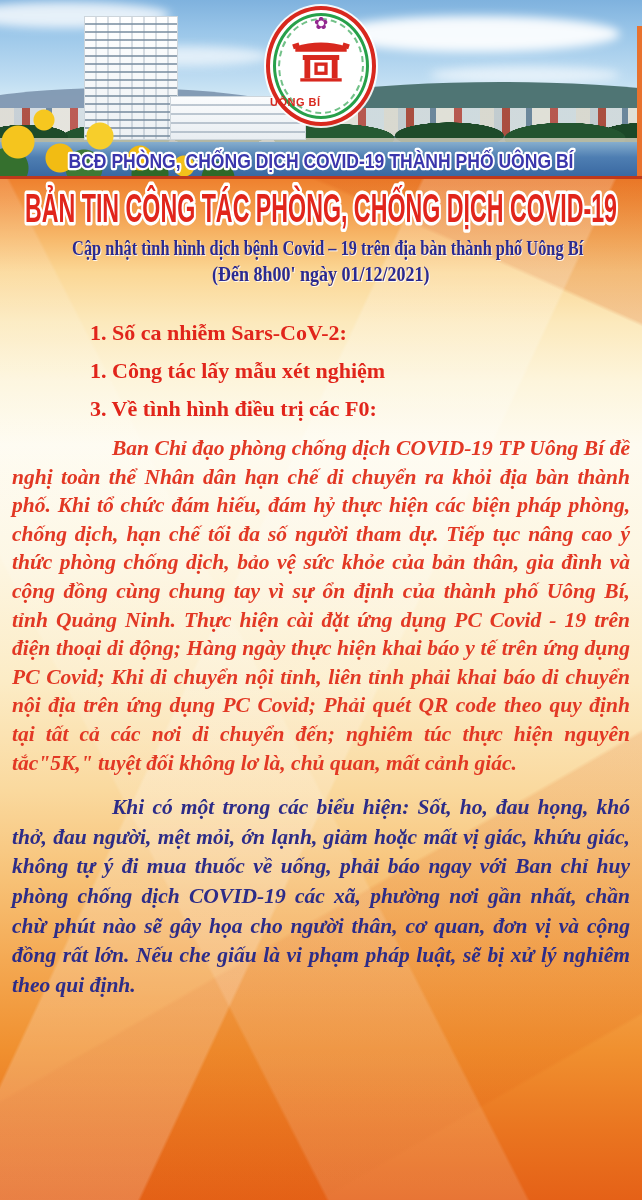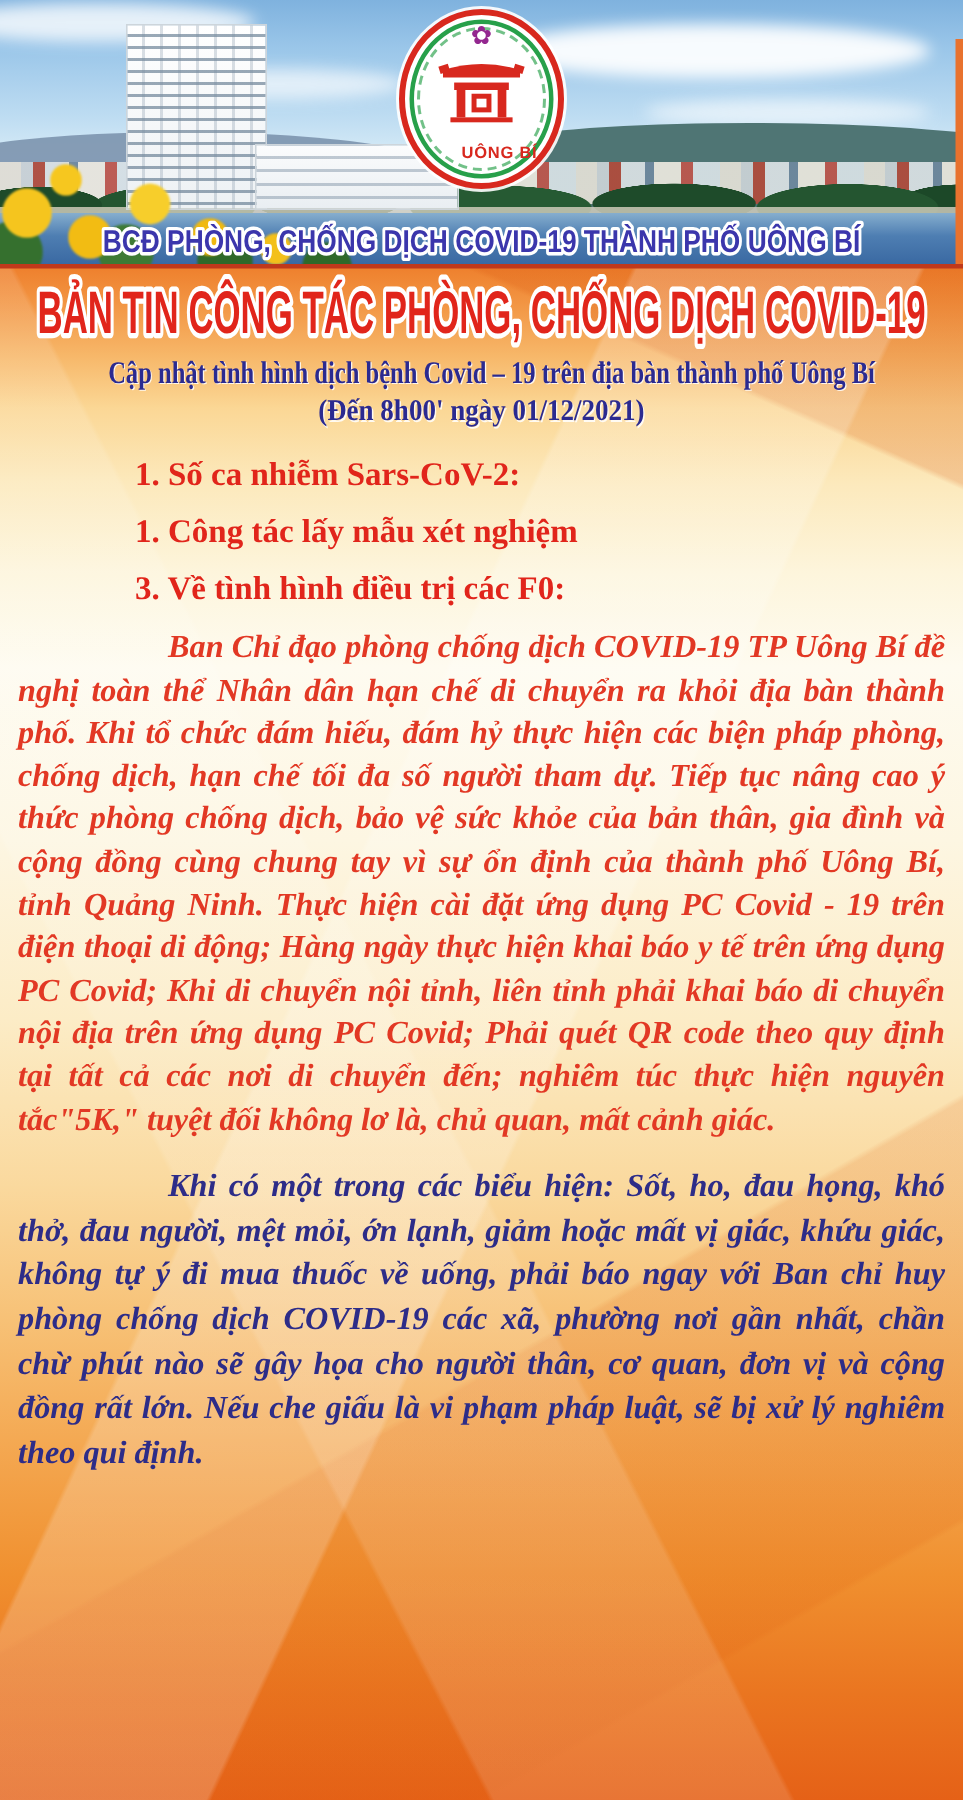--- a/index.html
+++ b/index.html
@@ -64,35 +64,35 @@
     radial-gradient(circle at 162px 74px,#2F6929 0 18px,transparent 19px),
     radial-gradient(circle at 230px 78px,#2F6929 0 16px,transparent 17px);}
   .sliver{position:absolute;right:0;top:26px;bottom:0;width:5px;background:#E8722E;}
   
   .logo{position:absolute;left:50%;top:6px;transform:translateX(-50%);width:102px;height:112px;
     background:#fff;border:4px solid #D8281E;border-radius:50%;box-shadow:0 0 0 2px rgba(255,255,255,.9);}
   .logo:before{content:"";position:absolute;inset:3px;border:3px solid #27A04A;border-radius:50%;}
   .logo:after{content:"";position:absolute;inset:8px;border:2px dashed #27A04A;border-radius:50%;opacity:.65;}
   .logo-flower{position:absolute;top:5px;left:0;width:100%;text-align:center;color:#93278F;font-size:17px;line-height:17px;z-index:2;}
   .gate{position:absolute;left:50%;top:26px;transform:translateX(-50%);z-index:2;}
-  .logo-city{position:absolute;bottom:14px;left:12px;width:100%;text-align:center;z-index:2;
+  .logo-city{position:absolute;bottom:14px;left:0;width:100%;z-index:2;
     font:bold 11px/11px "Liberation Sans",sans-serif;color:#D8281E;letter-spacing:.5px;}
   .banner-svg{position:absolute;left:0;bottom:1px;}
   .banner-svg text{font:bold 21px "Liberation Sans",sans-serif;fill:#3B36AC;stroke:#fff;stroke-width:4.5px;paint-order:stroke;stroke-linejoin:round;}
   
   .content{position:relative;z-index:2;}
   .title-svg{display:block;margin:2px auto 0;}
   .title-svg text{font:bold 40px "Liberation Sans",sans-serif;fill:#E1251B;stroke:#fff;stroke-width:7px;paint-order:stroke;stroke-linejoin:round;}
   .center{text-align:center;}
   .subtitle-line{display:inline-block;white-space:nowrap;transform:scaleX(.78);transform-origin:50% 50%;
     font:bold 21px/26px "Liberation Serif","DejaVu Serif",serif;color:#2B2A90;text-shadow:1px 1px 0 rgba(255,255,255,.85);}
   .date-line{display:inline-block;white-space:nowrap;transform:scaleX(.9);transform-origin:50% 50%;
     font:bold 20px/26px "Liberation Serif","DejaVu Serif",serif;color:#2B2A90;text-shadow:1px 1px 0 rgba(255,255,255,.85);}
   .sec-h{font:bold 22px/26px "Liberation Serif","DejaVu Serif",serif;color:#E1251B;margin:12px 8px 6px 90px;}
-  .sec-h.first{margin-top:16px;}
+  .sec-h.first{margin-top:33px;}
   .body-para{font:bold 21px/30px "Liberation Serif","DejaVu Serif",serif;color:#121212;text-align:justify;margin:0 7px;}
   .ind88{text-indent:86px;}
   .ind98{text-indent:96px;}
   .advisory-red{font:bold italic 21.5px/28.6px "Liberation Serif","DejaVu Serif",serif;color:#E23824;
     text-align:justify;margin:12px 12px 0;text-indent:100px;}
   .advisory-blue{font:bold italic 21.5px/29.6px "Liberation Serif","DejaVu Serif",serif;color:#2D2C88;
     text-align:justify;margin:16px 12px 0;text-indent:100px;}
 </style>
 </head>
 <body>

